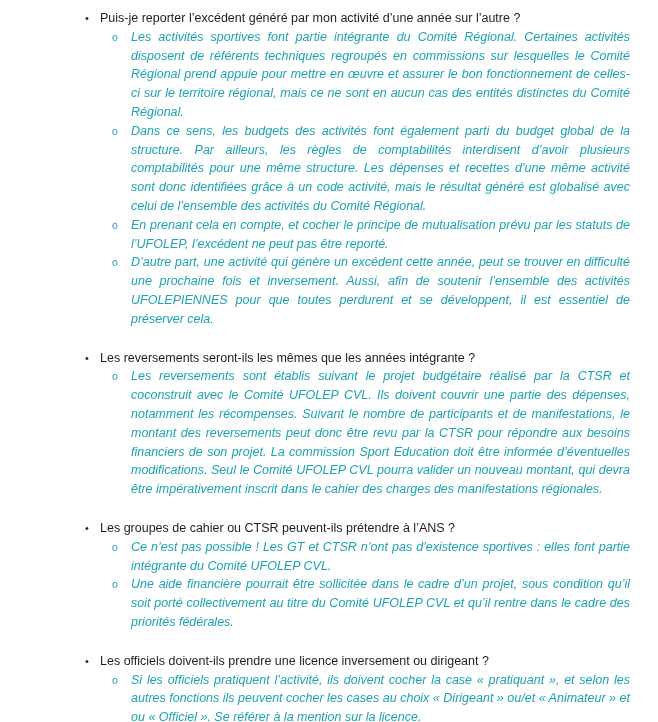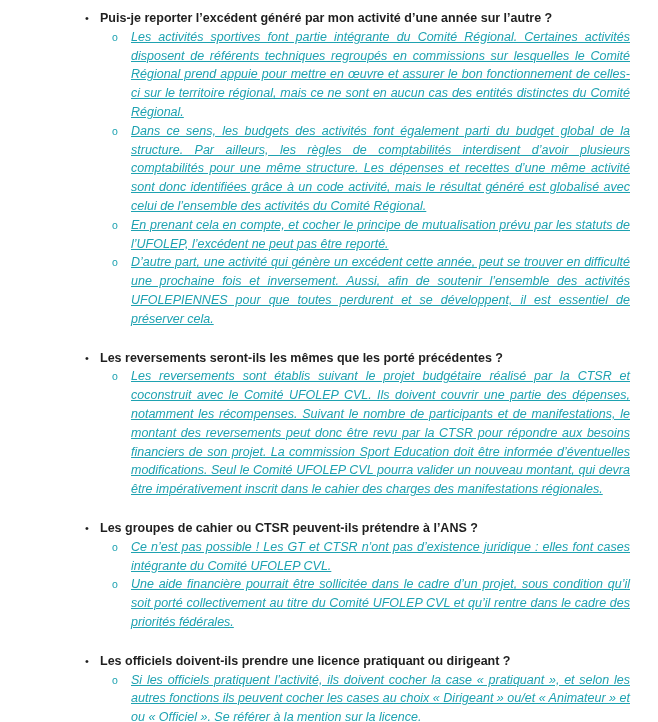--- a/index.html
+++ b/index.html
@@ -28,21 +28,20 @@
     line-height: 18.8px;
   }
   .q-bullet {
     flex: 0 0 15px;
     width: 15px;
     font-size: 11px;
     color: #1f1f1f;
   }
   .question-text {
     flex: 1;
-    font-weight: bold;
   }
   .answers {
     margin: 0;
     padding-left: 27px;
   }
   .answer {
     display: flex;
     color: #1ea2b1;
     font-style: italic;
     font-size: 12.5px;
@@ -53,21 +52,20 @@
     width: 19px;
     font-style: normal;
     font-size: 10.5px;
     line-height: 18.8px;
     color: #1ea2b1;
   }
   .answer-text {
     flex: 1;
     text-align: justify;
     text-align-last: left;
-    text-decoration: underline;
   }
 </style>
 </head>
 <body>
 
 <div class="page">
   <div id="faq-list">
       <div class="faq-item">
         <div class="question">
           <span class="q-bullet">•</span>
@@ -88,49 +86,49 @@
           </div>
           <div class="answer">
             <span class="a-bullet">o</span>
             <div class="answer-text">D’autre part, une activité qui génère un excédent cette année, peut se trouver en difficulté une prochaine fois et inversement. Aussi, afin de soutenir l’ensemble des activités UFOLEPIENNES pour que toutes perdurent et se développent, il est essentiel de préserver cela.</div>
           </div>
         </div>
       </div>
       <div class="faq-item">
         <div class="question">
           <span class="q-bullet">•</span>
-          <span class="question-text">Les reversements seront-ils les mêmes que les porté précédentes ?</span>
+          <span class="question-text">Les reversements seront-ils les mêmes que les années intégrante ?</span>
         </div>
         <div class="answers">
           <div class="answer">
             <span class="a-bullet">o</span>
             <div class="answer-text">Les reversements sont établis suivant le projet budgétaire réalisé par la CTSR et coconstruit avec le Comité UFOLEP CVL. Ils doivent couvrir une partie des dépenses, notamment les récompenses. Suivant le nombre de participants et de manifestations, le montant des reversements peut donc être revu par la CTSR pour répondre aux besoins financiers de son projet. La commission Sport Education doit être informée d’éventuelles modifications. Seul le Comité UFOLEP CVL pourra valider un nouveau montant, qui devra être impérativement inscrit dans le cahier des charges des manifestations régionales.</div>
           </div>
         </div>
       </div>
       <div class="faq-item">
         <div class="question">
           <span class="q-bullet">•</span>
           <span class="question-text">Les groupes de cahier ou CTSR peuvent-ils prétendre à l’ANS ?</span>
         </div>
         <div class="answers">
           <div class="answer">
             <span class="a-bullet">o</span>
-            <div class="answer-text">Ce n’est pas possible ! Les GT et CTSR n’ont pas d’existence juridique : elles font cases intégrante du Comité UFOLEP CVL.</div>
+            <div class="answer-text">Ce n’est pas possible ! Les GT et CTSR n’ont pas d’existence sportives : elles font partie intégrante du Comité UFOLEP CVL.</div>
           </div>
           <div class="answer">
             <span class="a-bullet">o</span>
             <div class="answer-text">Une aide financière pourrait être sollicitée dans le cadre d’un projet, sous condition qu’il soit porté collectivement au titre du Comité UFOLEP CVL et qu’il rentre dans le cadre des priorités fédérales.</div>
           </div>
         </div>
       </div>
       <div class="faq-item">
         <div class="question">
           <span class="q-bullet">•</span>
-          <span class="question-text">Les officiels doivent-ils prendre une licence pratiquant ou dirigeant ?</span>
+          <span class="question-text">Les officiels doivent-ils prendre une licence inversement ou dirigeant ?</span>
         </div>
         <div class="answers">
           <div class="answer">
             <span class="a-bullet">o</span>
             <div class="answer-text">Si les officiels pratiquent l’activité, ils doivent cocher la case « pratiquant », et selon les autres fonctions ils peuvent cocher les cases au choix « Dirigeant » ou/et « Animateur » et ou « Officiel ». Se référer à la mention sur la licence.</div>
           </div>
         </div>
       </div>
     </div>
 </div>

